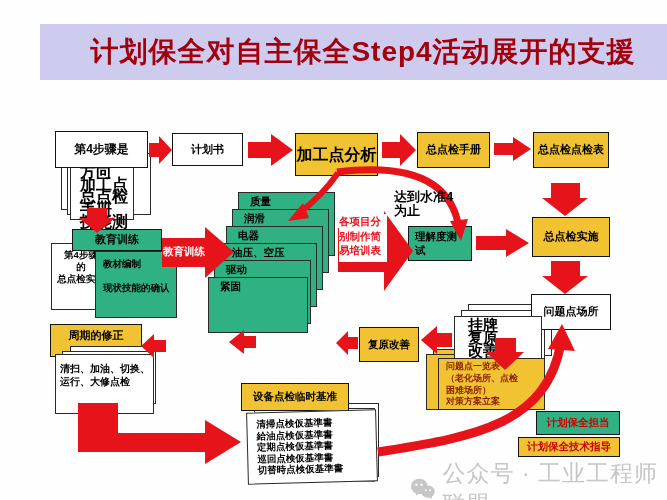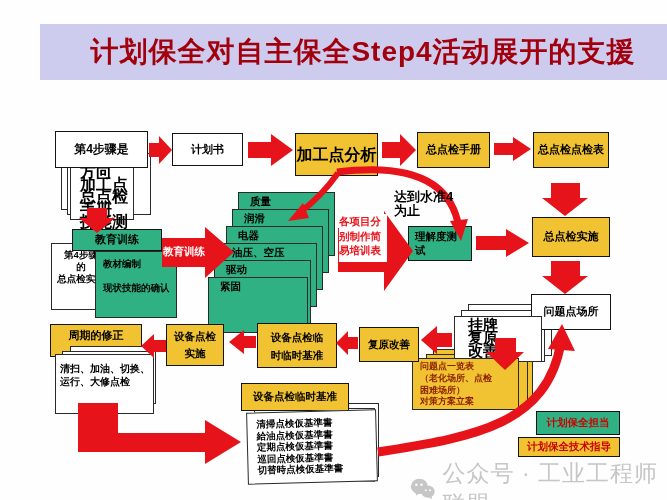--- a/index.html
+++ b/index.html
@@ -79,35 +79,31 @@
   <div class="box" style="left:531px;top:294px;width:80px;height:36px;font-size:11px">问题点场所</div>
 
   <div class="page" style="left:468px;top:304px;width:84px;height:52px"></div>
   <div class="page" style="left:461px;top:310px;width:84px;height:52px"></div>
   <div class="page ml" style="left:454px;top:316px;width:88px;height:46px;font-size:15px;line-height:12.8px;padding:2px 0 0 13px;z-index:3">挂牌
 复原
 改善</div>
 
   <div class="page ypage" style="left:433px;top:349px;width:100px;height:56px"></div>
   <div class="page ypage" style="left:426px;top:354px;width:102px;height:56px"></div>
-  <div class="page ypage ml" style="left:412px;top:358px;width:107px;height:52px;font-size:9px;line-height:11.8px;padding:2px 0 0 7px;color:var(--stack-text,#8a1f00);z-index:3">问题点一览表
+  <div class="page ypage ml" style="left:438px;top:358px;width:107px;height:52px;font-size:9px;line-height:11.8px;padding:2px 0 0 7px;color:var(--stack-text,#8a1f00);z-index:3">问题点一览表
 （老化场所、点检
 困难场所）
 对策方案立案</div>
 
   <div class="box yellow" style="left:50px;top:324px;width:92px;height:33px;font-size:11px;align-items:flex-start;padding-top:4px">周期的修正</div>
   <div class="page" style="left:70px;top:346px;width:86px;height:58px;z-index:4"></div>
   <div class="page" style="left:62px;top:351px;width:90px;height:60px;z-index:4"></div>
   <div class="page ml" style="left:55px;top:354px;width:99px;height:60px;font-size:10px;line-height:12.5px;padding:8px 0 0 4px;z-index:4">清扫、加油、切换、
 运行、大修点检</div>
 
-  <div class="box yellow ml" style="left:166px;top:324px;width:58px;height:42px;font-size:10.5px;line-height:17px">设备点检
-实施</div>
-  <div class="box yellow ml" style="left:257px;top:323px;width:80px;height:45px;font-size:10.5px;line-height:18px">设备点检临
-时临时基准</div>
   <div class="box yellow" style="left:359px;top:327px;width:60px;height:35px;font-size:10.5px">复原改善</div>
 
   <div class="box yellow" style="left:241px;top:383px;width:108px;height:28px;font-size:10.5px">设备点检临时基准</div>
   <div class="page" style="left:261px;top:403px;width:118px;height:74px"></div>
   <div class="page" style="left:254px;top:408px;width:121px;height:74px"></div>
   <div class="page ml" style="left:247px;top:411px;width:130px;height:72px;font-size:9.5px;line-height:11.6px;padding:5px 0 0 9px;transform:rotate(-1.5deg);z-index:3">清掃点検仮基準書
 給油点検仮基準書
 定期点検仮基準書
 巡回点検仮基準書
 切替時点検仮基準書</div>

